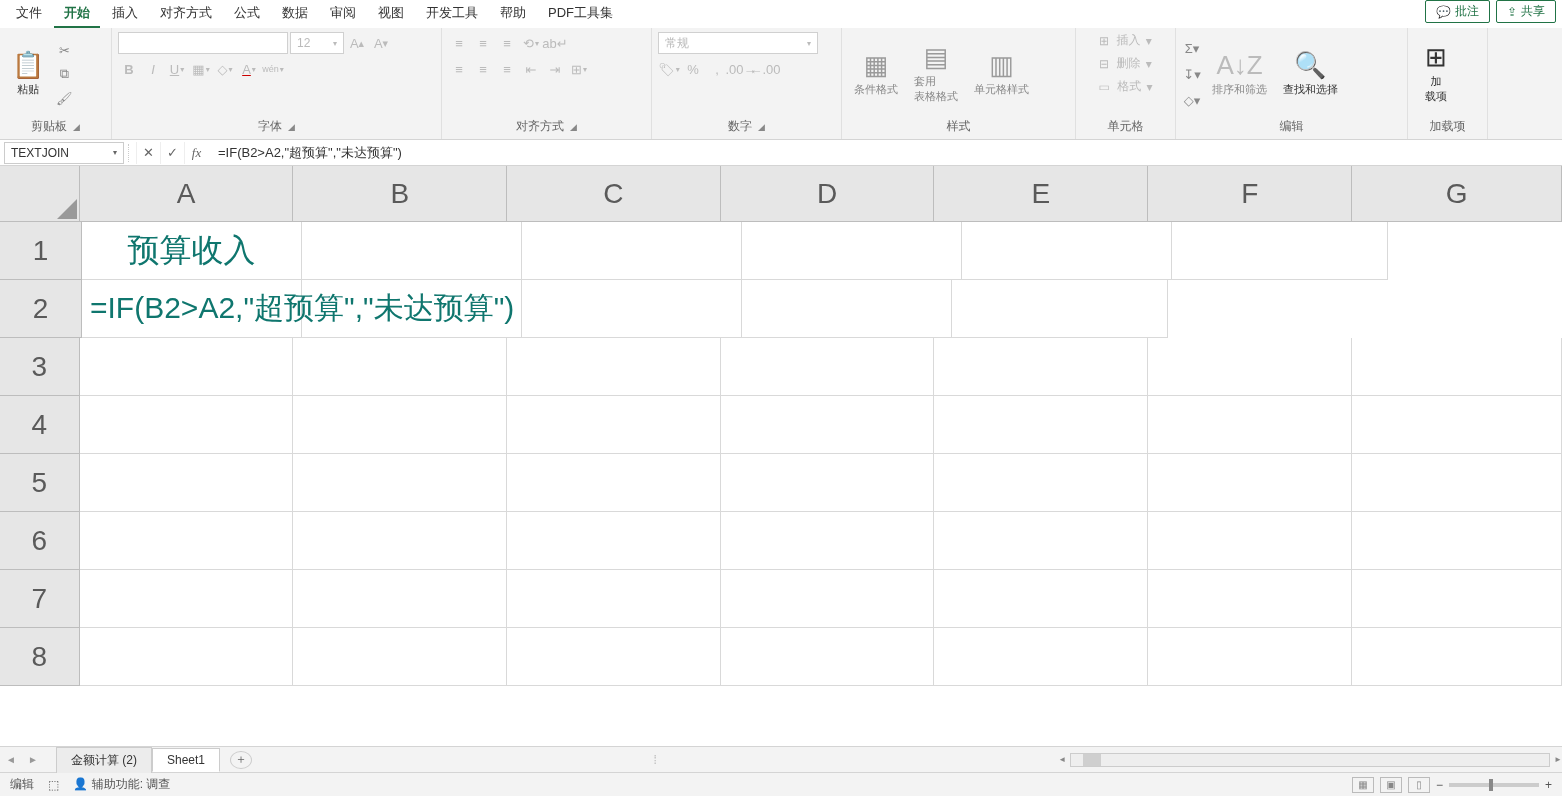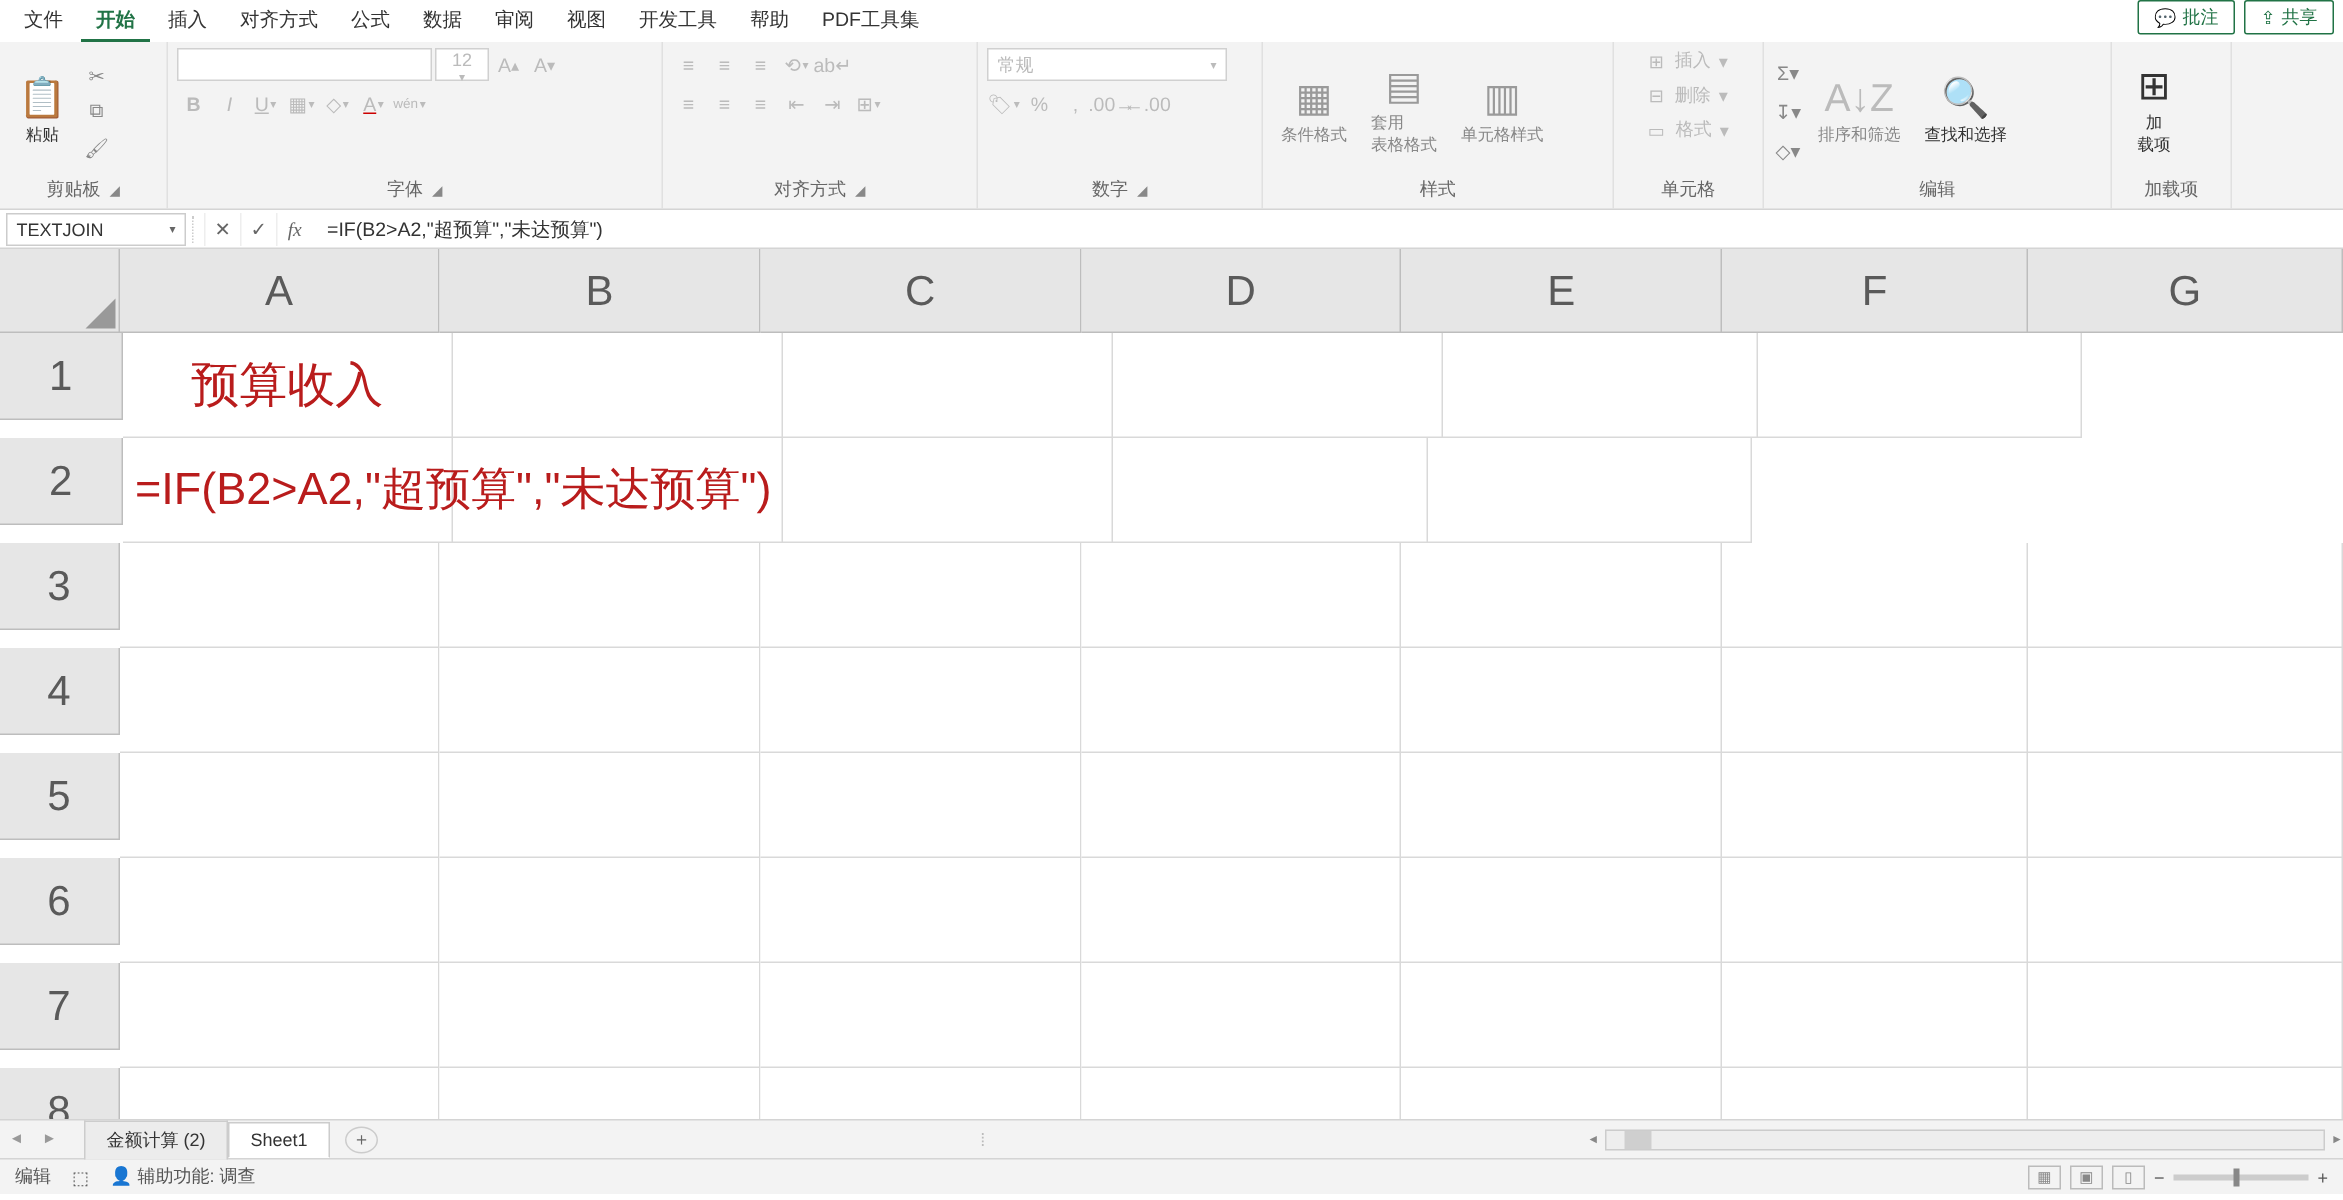--- a/index.html
+++ b/index.html
@@ -25,21 +25,21 @@
     .big-btn.enabled span.lbl { color: #333; }
     .big-btn.enabled .glyph { color: #333; }
 
     .icon-col { display: flex; flex-direction: column; gap: 4px; }
     .icon-col .mini { width: 20px; height: 20px; display: flex; align-items: center; justify-content: center; font-size: 13px; color: #888; }
 
     .font-row, .align-row { display: flex; align-items: center; gap: 2px; }
     .ghost { color: #bbb; }
     .combo { display: flex; align-items: center; border: 1px solid #d0d0d0; background: #fff; height: 22px; }
     .combo.name { width: 170px; padding: 0 6px; font-size: 12px; }
-    .combo.size { width: 36px; padding: 0 6px; justify-content: space-between; flex-direction: column; }
+    .combo.size { width: 54px; padding: 0 6px; justify-content: space-between; }
     .tool { width: 22px; height: 22px; display: inline-flex; align-items: center; justify-content: center; font-size: 13px; color: #bbb; }
     .tool .caret { font-size: 8px; margin-left: 1px; }
     .stack { display: flex; flex-direction: column; gap: 4px; }
 
     
     .formulabar { display: flex; align-items: center; height: 26px; border-bottom: 1px solid #d4d4d4; background: #fff; }
     .namebox { width: 120px; height: 22px; border: 1px solid #ccc; margin: 0 4px; display: flex; align-items: center; padding: 0 6px; font-size: 12px; justify-content: space-between; }
     .namebox .caret { font-size: 8px; color: #666; }
     .fb-btn { width: 24px; height: 22px; display: flex; align-items: center; justify-content: center; color: #666; font-size: 13px; border-left: 1px solid #eee; }
     .fb-btn.fx { font-style: italic; font-family: serif; }
@@ -47,21 +47,21 @@
 
     
     .grid-area { position: relative; height: 580px; overflow: hidden; background: #fff; }
     .colheaders { display: flex; position: sticky; top: 0; }
     .corner { width: 82px; height: 56px; background: #e6e6e6; border-right: 1px solid #bdbdbd; border-bottom: 1px solid #bdbdbd; position: relative; }
     .corner::after { content: ""; position: absolute; right: 2px; bottom: 2px; width: 0; height: 0; border-left: 20px solid transparent; border-bottom: 20px solid #999; }
     .colhdr { background: #e6e6e6; border-right: 1px solid #bdbdbd; border-bottom: 1px solid #bdbdbd; display: flex; align-items: center; justify-content: center; font-size: 28px; color: #5a5a5a; height: 56px; }
     
     .row { display: flex; }
     .rowhdr { width: 82px; background: #e6e6e6; border-right: 1px solid #bdbdbd; border-bottom: 1px solid #bdbdbd; display: flex; align-items: center; justify-content: center; font-size: 28px; color: #5a5a5a; height: 58px; }
-    .cell { border-right: 1px solid #d9d9d9; border-bottom: 1px solid #d9d9d9; height: 70px; display: flex; align-items: center; padding: 0 8px; font-size: 32px; color: #b91c1c; background: #fff; overflow: visible; white-space: nowrap; }
+    .cell { border-right: 1px solid #d9d9d9; border-bottom: 1px solid #d9d9d9; height: 58px; display: flex; align-items: center; padding: 0 8px; font-size: 32px; color: #0f766e; background: #fff; overflow: visible; white-space: nowrap; }
     .cell.center { justify-content: center; }
     .cell.formula { font-size: 30px; }
     
     
     .sheettabs-row { display: flex; align-items: center; height: 26px; border-top: 1px solid #d4d4d4; background: #f3f3f3; }
     .nav-arrow { width: 22px; text-align: center; color: #999; font-size: 10px; }
     .sheettab { padding: 4px 14px; border: 1px solid #ccc; border-bottom: none; background: #ececec; font-size: 12px; }
     .sheettab.active { background: #fff; border-bottom: 1px solid #fff; }
     .addsheet { width: 22px; height: 18px; display: flex; align-items: center; justify-content: center; border: 1px solid #ccc; border-radius: 50%; margin-left: 10px; color: #666; font-size: 12px; }
     .hscroll { width: 480px; height: 14px; background: #eee; border: 1px solid #ccc; position: relative; }

